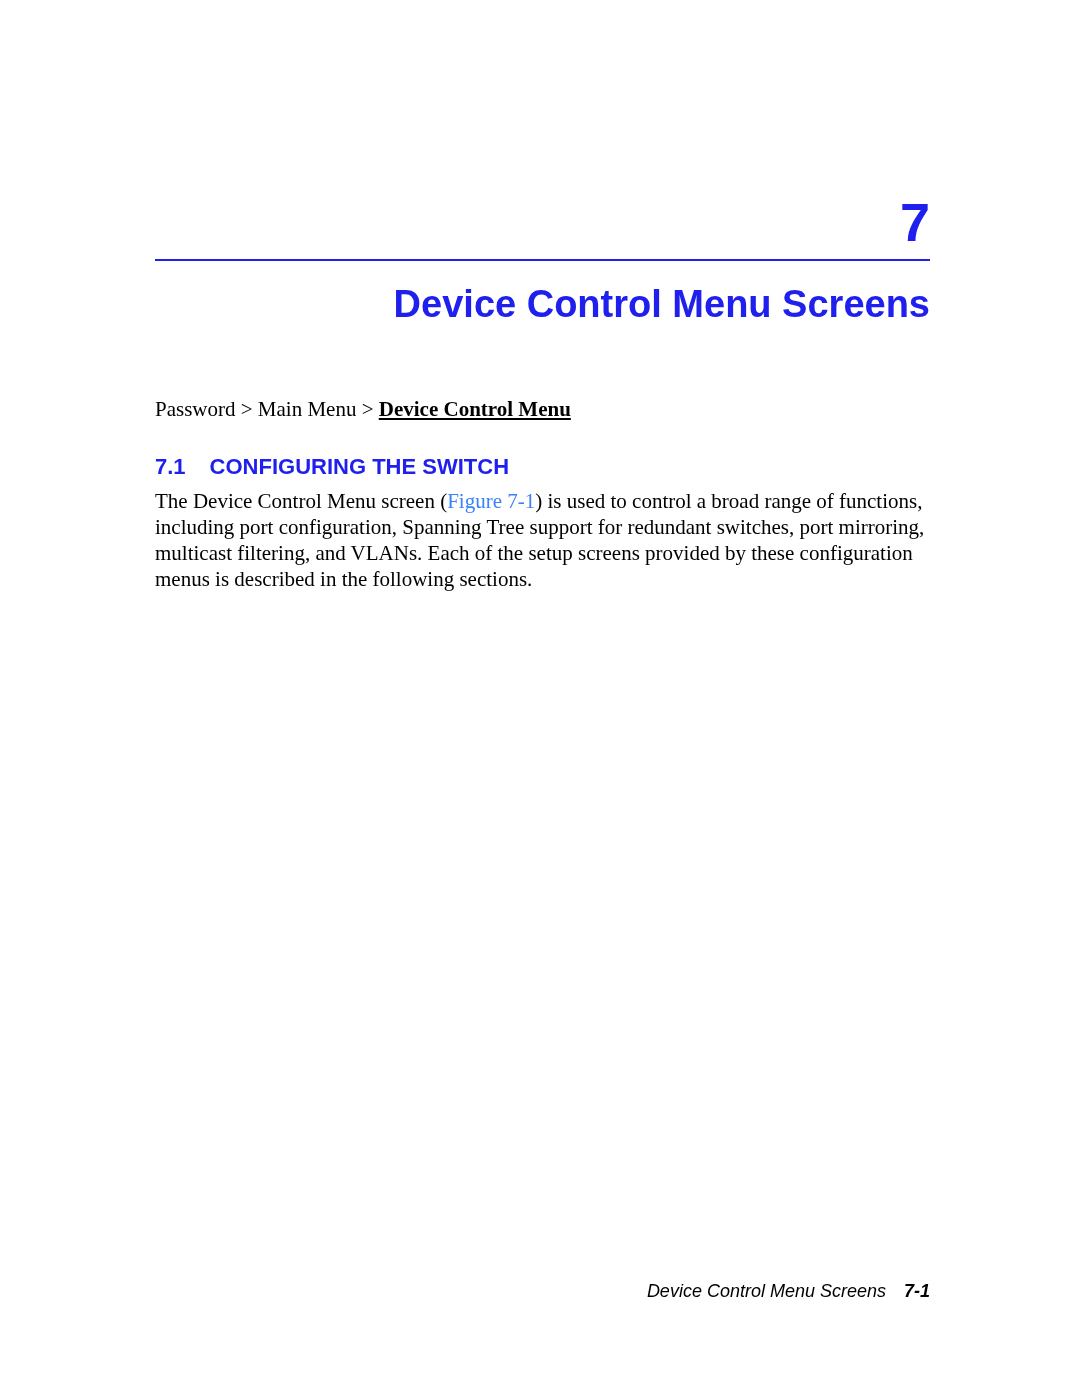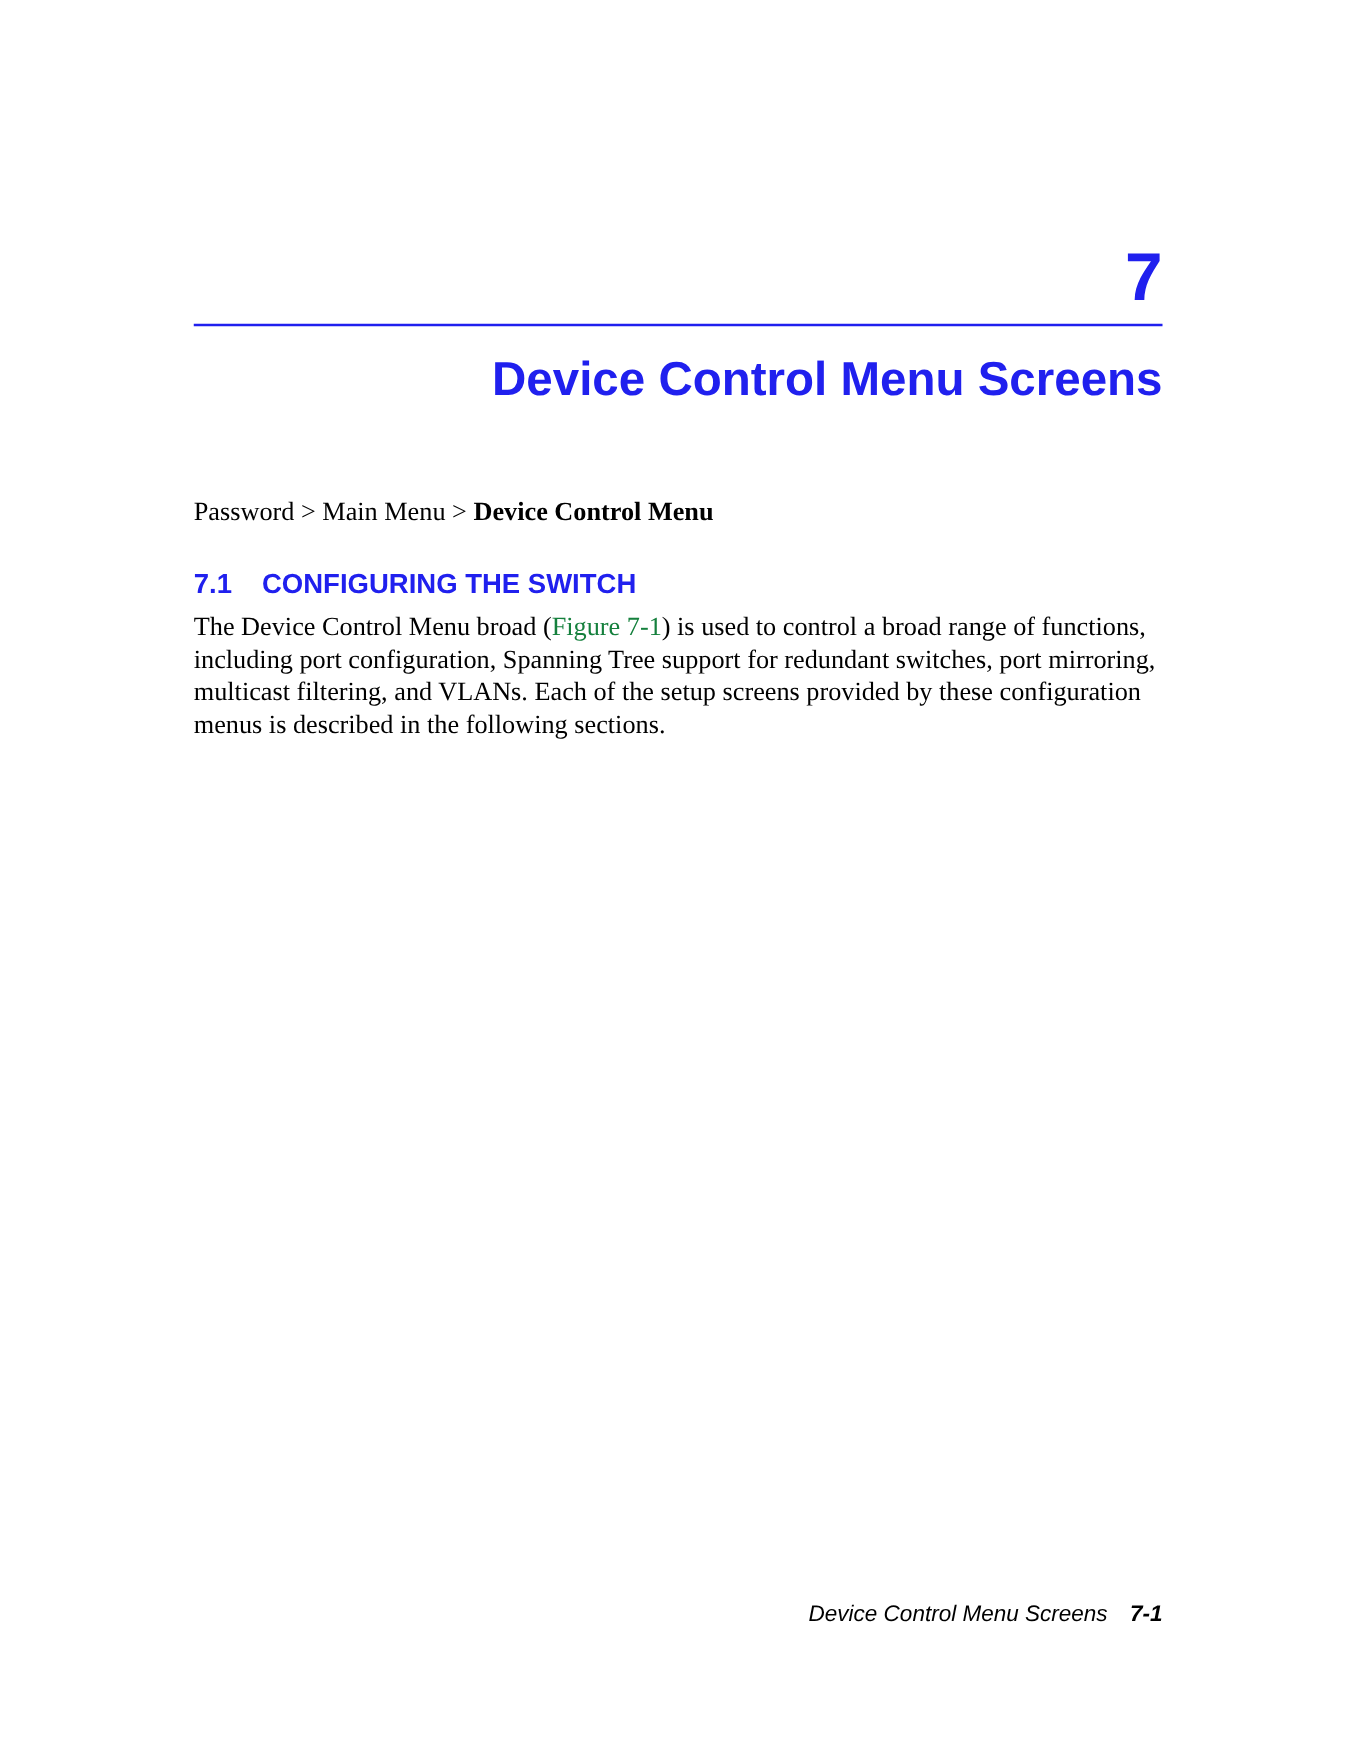--- a/index.html
+++ b/index.html
@@ -57,40 +57,41 @@
       margin-bottom: 10px;
     }
     .nav-path {
       font-family: "Times New Roman", Times, serif;
       font-size: 21px;
       color: #000000;
       margin-bottom: 32px;
     }
     .nav-path .bold {
       font-weight: bold;
+      text-decoration: underline;
     }
     .section-heading {
       font-family: Arial, Helvetica, sans-serif;
       font-weight: bold;
       font-size: 22px;
       color: #2020ee;
       margin-bottom: 8px;
     }
     .section-heading .num {
       display: inline-block;
       margin-right: 24px;
     }
     .section-para {
       font-family: "Times New Roman", Times, serif;
       font-size: 21px;
       color: #000000;
       line-height: 1.25;
     }
     .figure-link {
-      color: #15803d;
+      color: #3b82f6;
       text-align: center;
     }
     .footer {
       position: absolute;
       bottom: 95px;
       right: 150px;
       font-family: Arial, Helvetica, sans-serif;
       font-style: italic;
       font-size: 18px;
       color: #000000;
@@ -116,20 +117,20 @@
 
   <p class="nav-path">
     <span>Password &gt; Main Menu &gt; </span><span class="bold">Device Control Menu</span>
   </p>
 
   <div class="section-heading">
     <span class="num">7.1</span><span>CONFIGURING THE SWITCH</span>
   </div>
 
   <p class="section-para">
-    <span>The Device Control Menu broad (</span><span class="figure-link">Figure 7-1</span><span>) is used to control a broad range of functions, including port configuration, Spanning Tree support for redundant switches, port mirroring, multicast filtering, and VLANs. Each of the setup screens provided by these configuration menus is described in the following sections.</span>
+    <span>The Device Control Menu screen (</span><span class="figure-link">Figure 7-1</span><span>) is used to control a broad range of functions, including port configuration, Spanning Tree support for redundant switches, port mirroring, multicast filtering, and VLANs. Each of the setup screens provided by these configuration menus is described in the following sections.</span>
   </p>
 
   <div class="footer">
     <span>Device Control Menu Screens</span><span class="page-num">7-1</span>
   </div>
 
 </div>
 
 </body></html>

